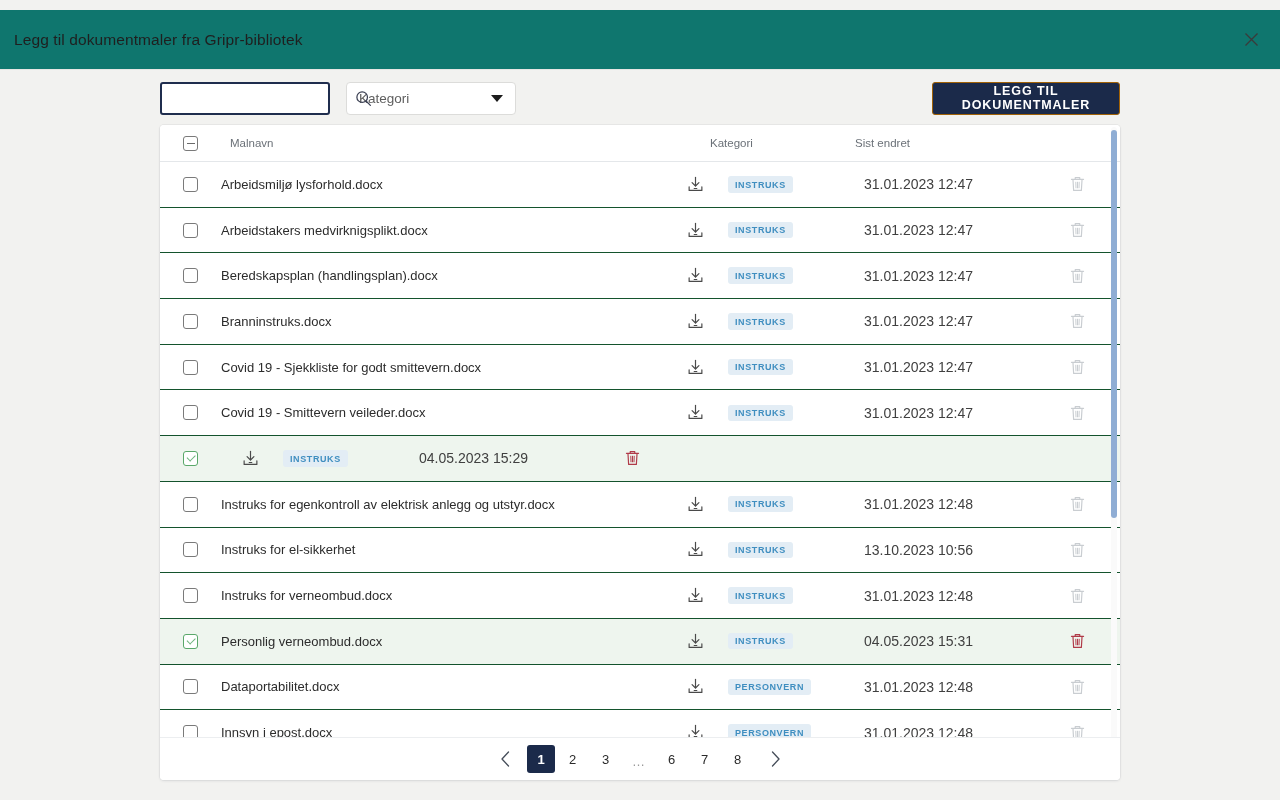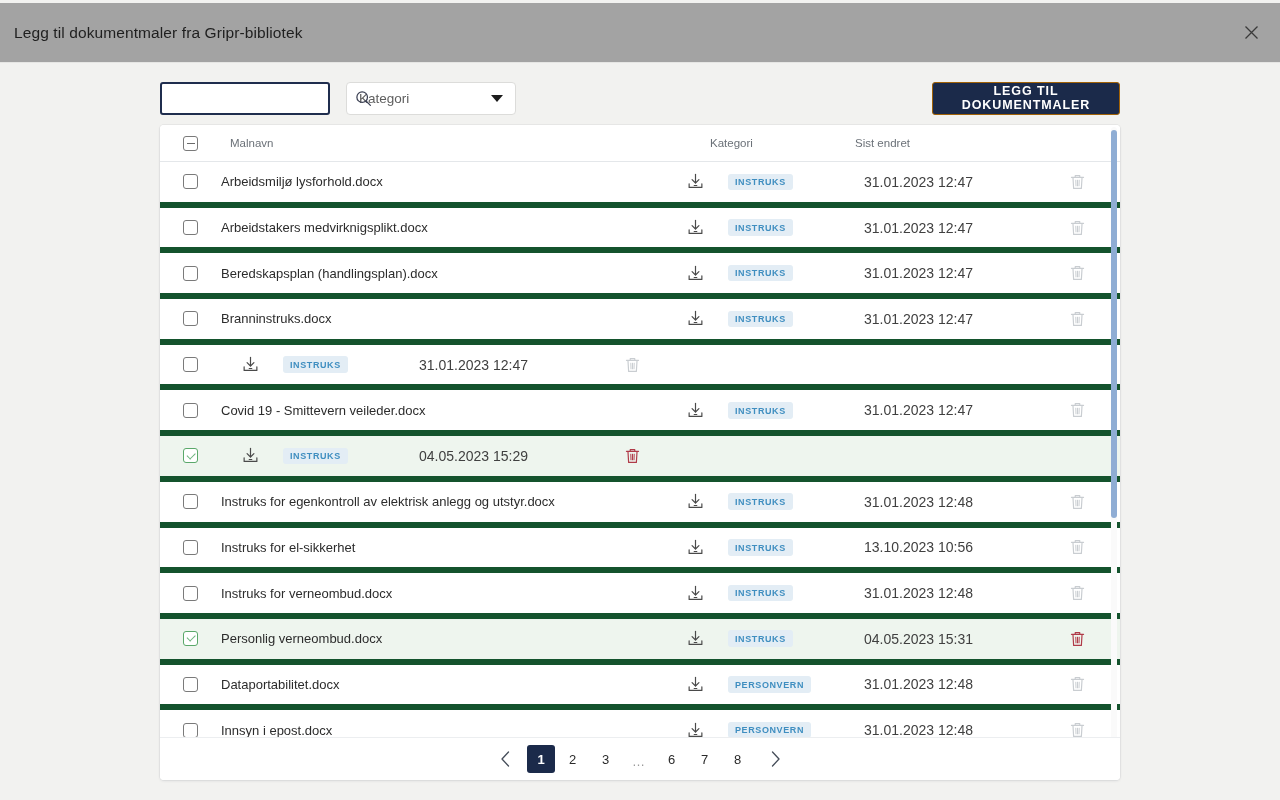--- a/index.html
+++ b/index.html
@@ -20,24 +20,24 @@
   .app {
     position: relative;
     width: 1280px;
     height: 800px;
     background: #f2f2f0;
   }
 
   
   .modal-header {
     position: absolute;
-    top: 3px; left: 0;
+    top: 10px; left: 0;
     width: 1280px;
     height: 60px;
-    background: #a3a3a3;
+    background: #0f766e;
     border-bottom: 1px solid #e6e6e4;
     display: flex;
     align-items: center;
   }
   .modal-title {
     margin-left: 14px;
     font-size: 15.5px;
     font-weight: 400;
     color: #1f1f1f;
     letter-spacing: .1px;
@@ -158,21 +158,21 @@
     width: 960px;
     height: 617px;
     overflow: hidden;
   }
 
   .row {
     position: relative;
     display: flex;
     align-items: center;
     height: 45.7px;
-    border-bottom: 6px solid #14532d;
+    border-bottom: 1px solid #14532d;
     padding: 0 0 0 0;
     background: #ffffff;
   }
   .row.head {
     height: 37px;
     border-bottom: 1px solid #e4e7ea;
     gap: 9px;
   }
   .row.selected { background: #eef5ee; }
 
@@ -490,20 +490,21 @@
                 <path d="M6.6 4.4 L6.6 2.8 L11.4 2.8 L11.4 4.4" stroke="#c9cdd1" stroke-width="1.25" fill="none" stroke-linejoin="round"></path>
                 <path d="M4.2 4.8 L4.9 16.3 L13.1 16.3 L13.8 4.8" stroke="#c9cdd1" stroke-width="1.25" fill="none" stroke-linejoin="round"></path>
                 <path d="M7.2 7.6 L7.4 13.6 M9 7.6 L9 13.6 M10.8 7.6 L10.6 13.6" stroke="#c9cdd1" stroke-width="1.05" stroke-linecap="round"></path>
               </svg>
             </div>
           </div>
           <div class="row">
             <div class="cell-check">
               <span class="checkbox"></span>
             </div>
+            <div class="cell-name">Covid 19 - Sjekkliste for godt smittevern.docx</div>
             <div class="cell-download">
               <svg width="19" height="19" viewBox="0 0 20 20">
                 <path d="M10 2.5 L10 11.2" stroke="#4a4a4a" stroke-width="1.25" fill="none" stroke-linecap="round"></path>
                 <path d="M6.4 8 L10 11.6 L13.6 8" stroke="#4a4a4a" stroke-width="1.25" fill="none" stroke-linecap="round" stroke-linejoin="round"></path>
                 <path d="M3.3 12.4 L3.3 16.2 L16.7 16.2 L16.7 12.4" stroke="#4a4a4a" stroke-width="1.25" fill="none" stroke-linecap="round" stroke-linejoin="round"></path>
                 <path d="M8.6 14.3 L11.4 14.3" stroke="#4a4a4a" stroke-width="1.1" stroke-linecap="round"></path>
               </svg>
             </div>
             <div class="cell-badge">
               <span class="badge">INSTRUKS</span>

